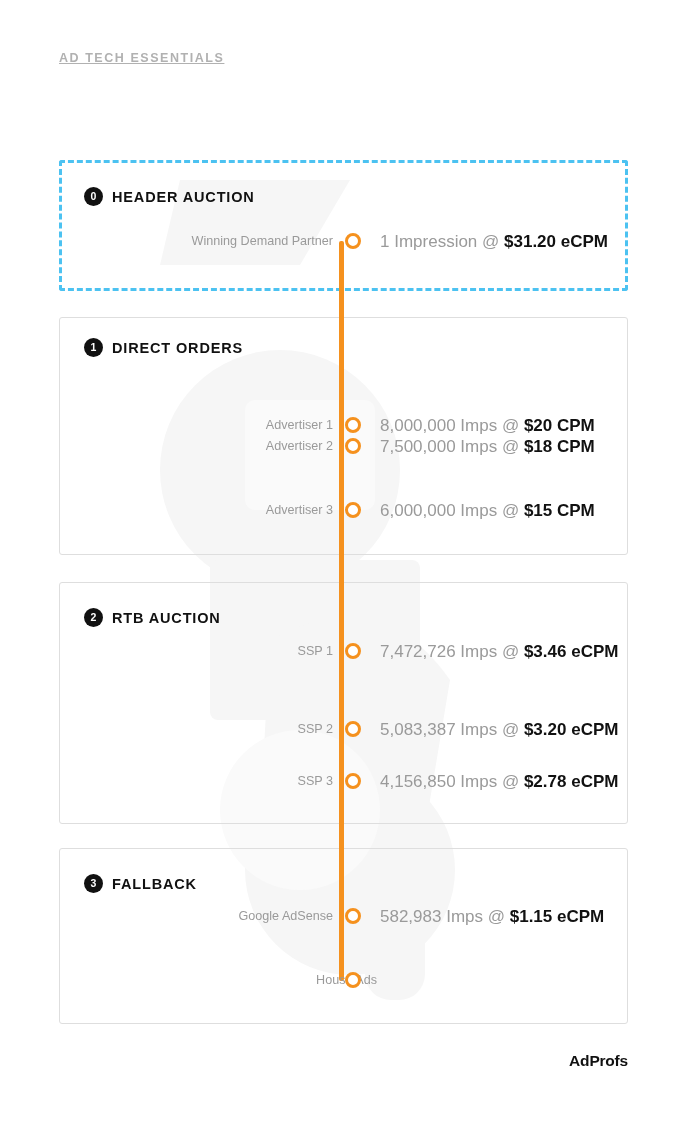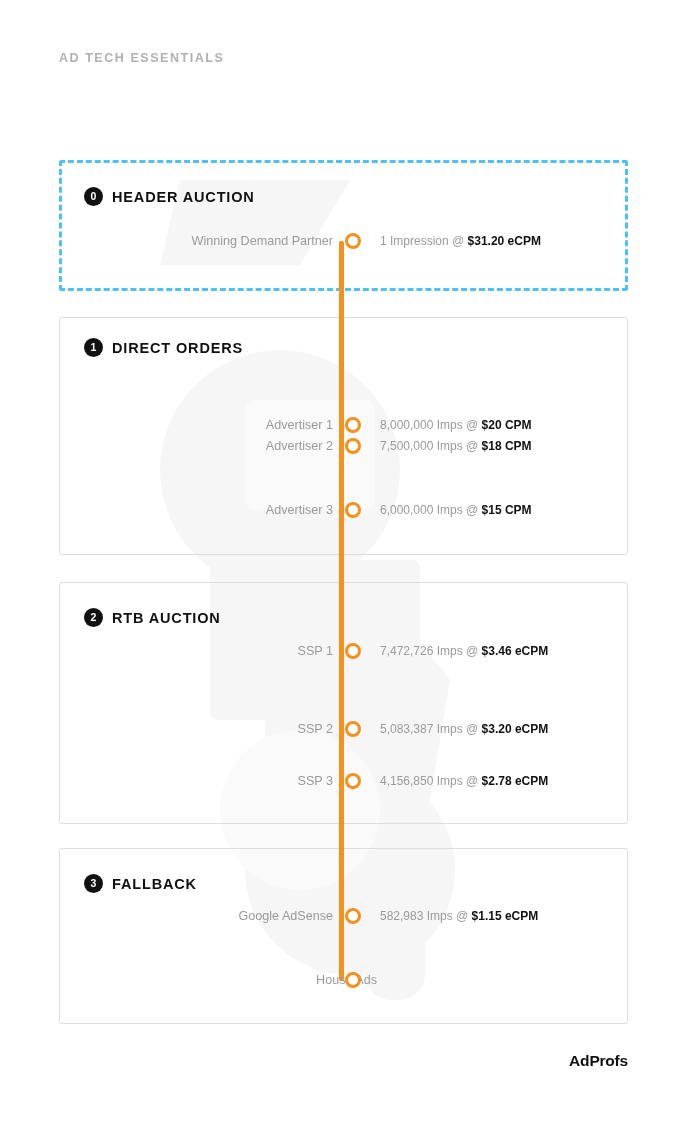--- a/index.html
+++ b/index.html
@@ -36,20 +36,21 @@
     top: 52px;
     z-index: 5;
   }
   #eyebrow {
     font-size: 12.5px;
     font-weight: 700;
     letter-spacing: 1.55px;
     color: #b1b1b1;
     margin: 0 0 9px 0;
     line-height: 1.1;
+    text-decoration: underline;
   }
   #title-bar {
     display: inline-block;
     background: #000000;
     color: #ffffff;
     font-size: 25.5px;
     font-weight: 700;
     letter-spacing: 0.1px;
     padding: 6px 9px 8px 9px;
     line-height: 1.05;
@@ -144,21 +145,21 @@
     margin-left: -8px;
     margin-top: -8px;
     border-radius: 50%;
     background: #ffffff;
     border: 3.5px solid #F5911E;
     box-sizing: border-box;
   }
   .row .val {
     position: absolute;
     left: 368px;
-    font-size: 12px;
+    font-size: 17px;
     color: #9a9a9a;
     white-space: nowrap;
     line-height: 1;
   }
   .row .val b {
     color: #111111;
     font-weight: 700;
   }
 
   

